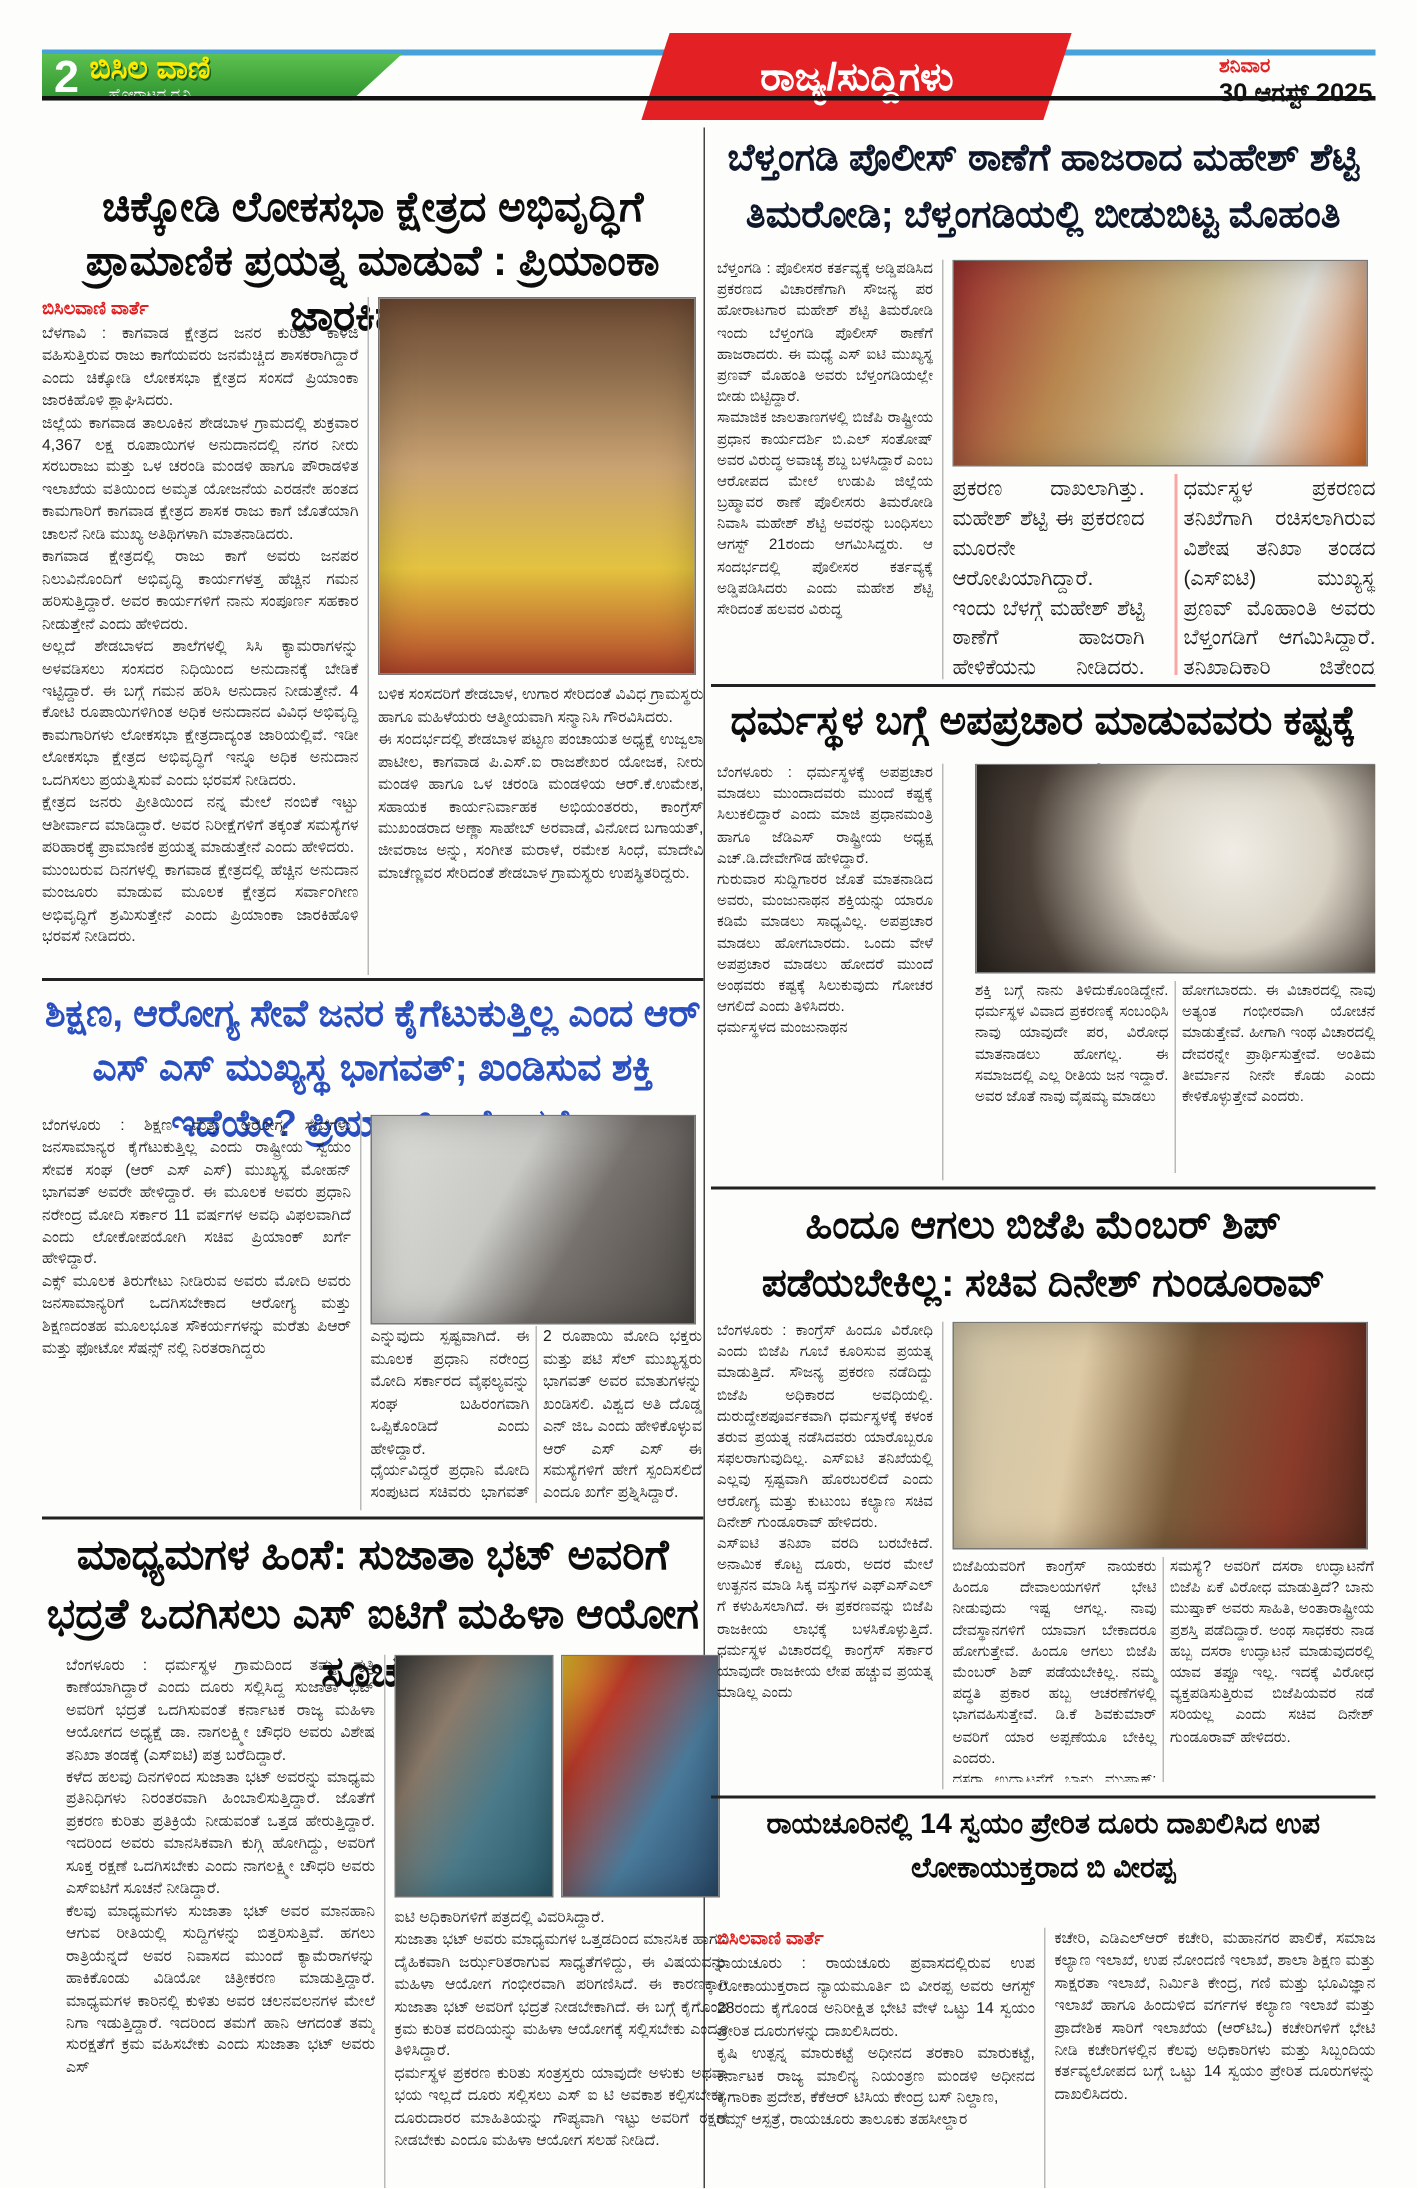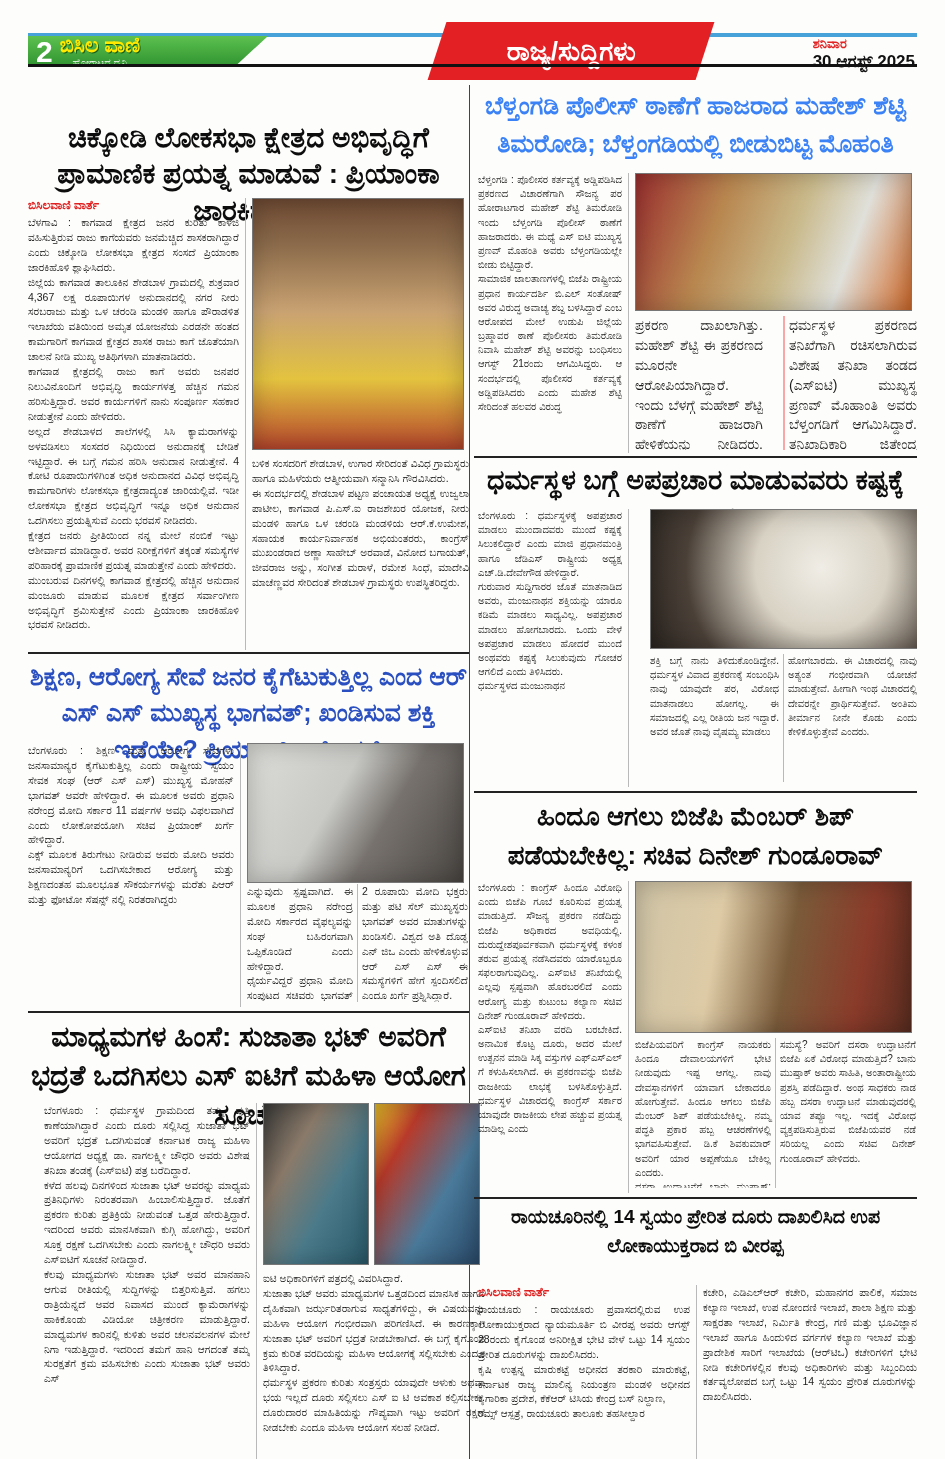--- a/index.html
+++ b/index.html
@@ -27,21 +27,21 @@
   .half{position:absolute;top:85px;}
   .half-left{left:28px;width:441px;height:1374px;}
   .half-right{left:474px;width:443px;height:1374px;}
   .hr{position:absolute;left:0;width:100%;height:2px;background:#222;}
   
   .abs{position:absolute;box-sizing:border-box;}
   .kicker{background:#2430cf;border:2px solid #14146e;color:#fff;font-size:16px;font-weight:bold;
           display:flex;align-items:center;justify-content:center;text-align:center;}
   .headline{font-weight:bold;text-align:center;color:#0d0d0d;}
   .headline.blue{color:#2a4fc0;}
-  .headline.red{color:#3b82f6;}
+  .headline.red{color:#0f172a;}
   .byline{color:#e02020;font-weight:bold;font-size:12px;margin-bottom:3px;}
   .body-text{font-size:10.5px;line-height:1.42;text-align:justify;white-space:pre-line;
              color:#1c1c1c;overflow:hidden;}
   .cols{display:flex;overflow:hidden;}
   .col{overflow:hidden;box-sizing:border-box;}
   .col + .col{border-left:1px solid #b9b9b9;}
   .photo{border:1px solid #777;box-sizing:border-box;box-shadow:inset 0 0 24px rgba(0,0,0,.25);}
   .subcols{display:flex;}
   
   .ph-stage{background:linear-gradient(180deg,#6e4a33 0%,#8a6a4a 18%,#c9a272 45%,#e3c33f 72%,#b4452c 100%);}

